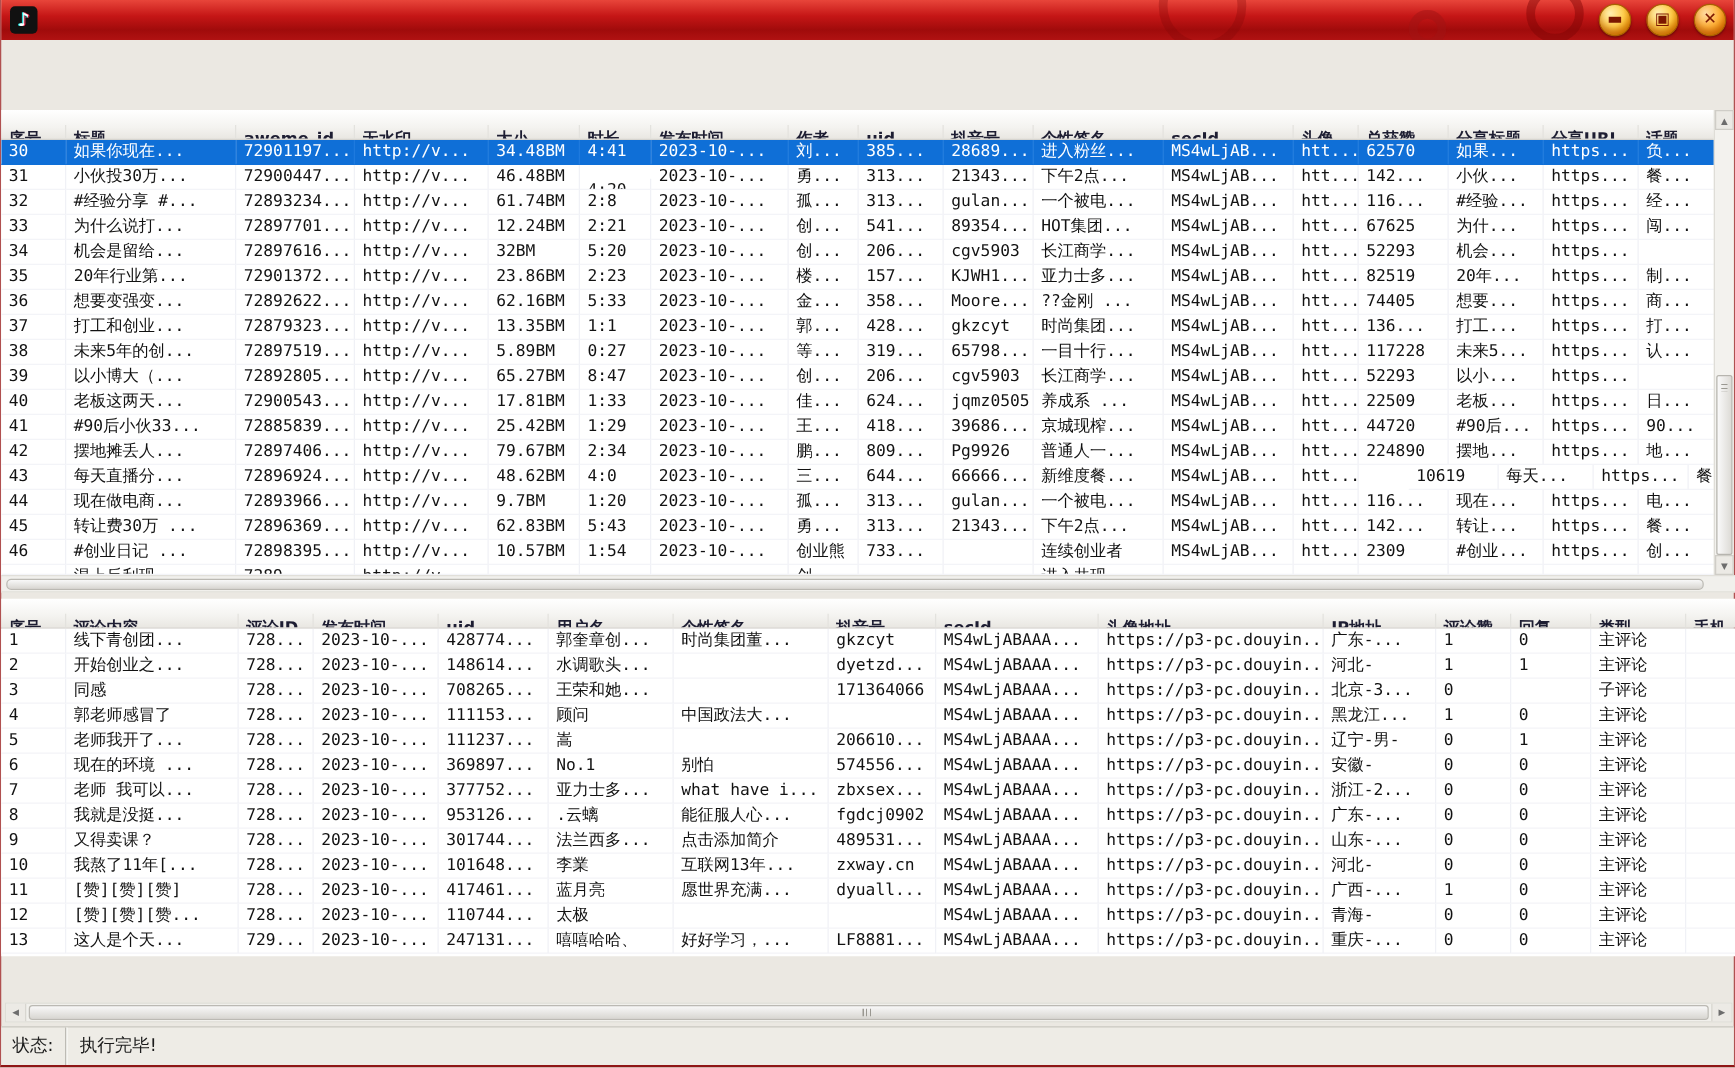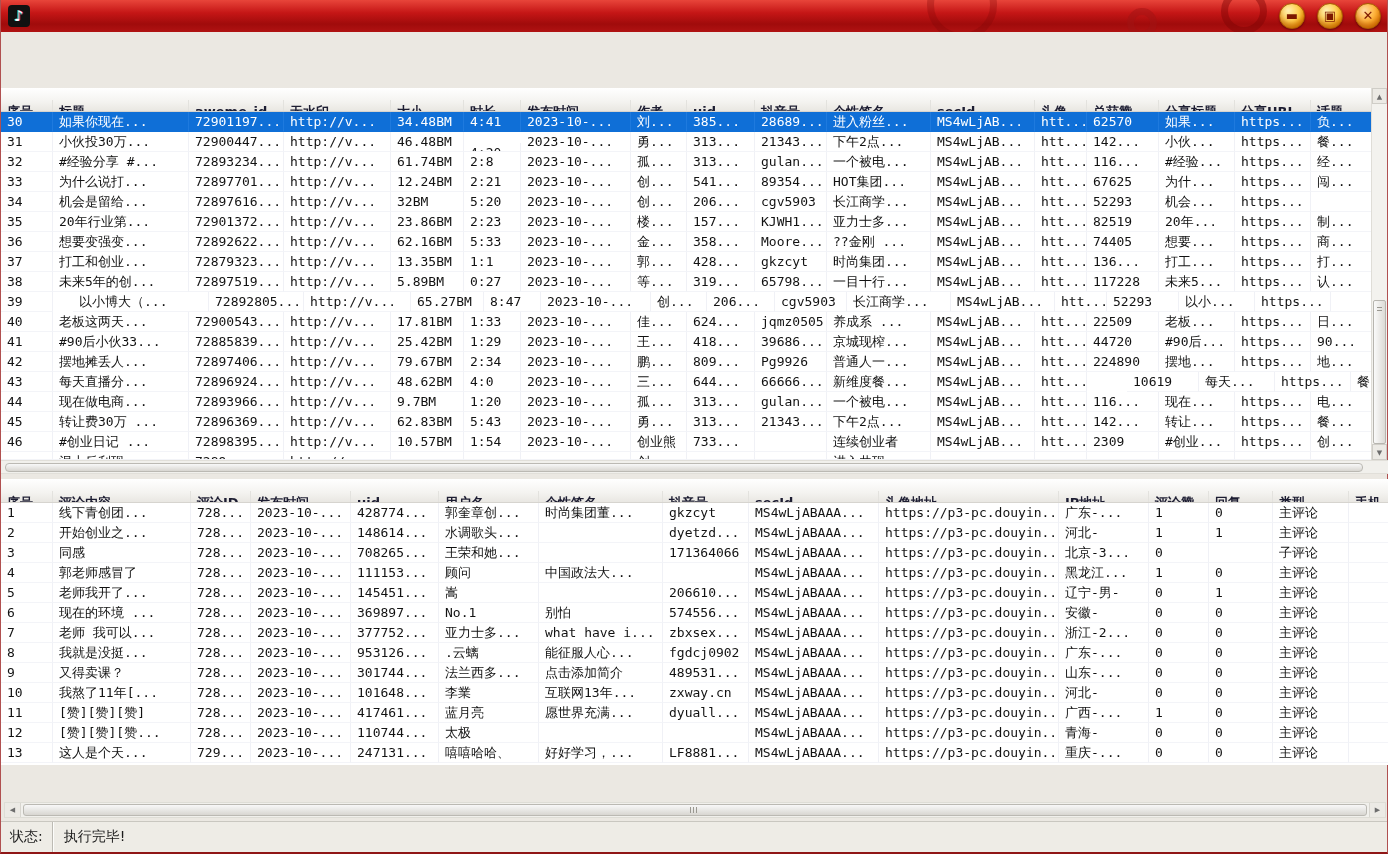--- a/index.html
+++ b/index.html
@@ -326,21 +326,21 @@
         <div class="td" style="width: 104px;">一目十行...</div>
         <div class="td" style="width: 104px;">MS4wLjAB...</div>
         <div class="td" style="width: 52px;">htt...</div>
         <div class="td" style="width: 72px;">117228</div>
         <div class="td" style="width: 76px;">未来5...</div>
         <div class="td" style="width: 76px;">https...</div>
         <div class="td" style="width: 62px;">认...</div>
       </div>
       <div class="tr">
         <div class="td" style="width: 52px;">39</div>
-        <div class="td" style="width: 136px; margin-left: 20px;">以小博大（...</div>
+        <div class="td" style="width: 136px;">以小博大（...</div>
         <div class="td" style="width: 95px;">72892805...</div>
         <div class="td" style="width: 107px;">http://v...</div>
         <div class="td" style="width: 73px;">65.27BM</div>
         <div class="td" style="width: 57px;">8:47</div>
         <div class="td" style="width: 110px;">2023-10-...</div>
         <div class="td" style="width: 56px;">创...</div>
         <div class="td" style="width: 68px;">206...</div>
         <div class="td" style="width: 72px;">cgv5903</div>
         <div class="td" style="width: 104px;">长江商学...</div>
         <div class="td" style="width: 104px;">MS4wLjAB...</div>
@@ -600,21 +600,21 @@
         <div class="td" style="width: 60px;">1</div>
         <div class="td" style="width: 64px;">0</div>
         <div class="td" style="width: 76px;">主评论</div>
         <div class="td" style="width: 40px;"></div>
       </div>
       <div class="tr">
         <div class="td" style="width: 52px;">5</div>
         <div class="td" style="width: 138px;">老师我开了...</div>
         <div class="td" style="width: 60px;">728...</div>
         <div class="td" style="width: 100px;">2023-10-...</div>
-        <div class="td" style="width: 88px;">145451...</div>
+        <div class="td" style="width: 88px;">111237...</div>
         <div class="td" style="width: 100px;">嵩</div>
         <div class="td" style="width: 124px;"></div>
         <div class="td" style="width: 86px;">206610...</div>
         <div class="td" style="width: 130px;">MS4wLjABAAA...</div>
         <div class="td" style="width: 180px;">https://p3-pc.douyin...</div>
         <div class="td" style="width: 90px;">辽宁-男-</div>
         <div class="td" style="width: 60px;">0</div>
         <div class="td" style="width: 64px;">1</div>
         <div class="td" style="width: 76px;">主评论</div>
         <div class="td" style="width: 40px;"></div>

